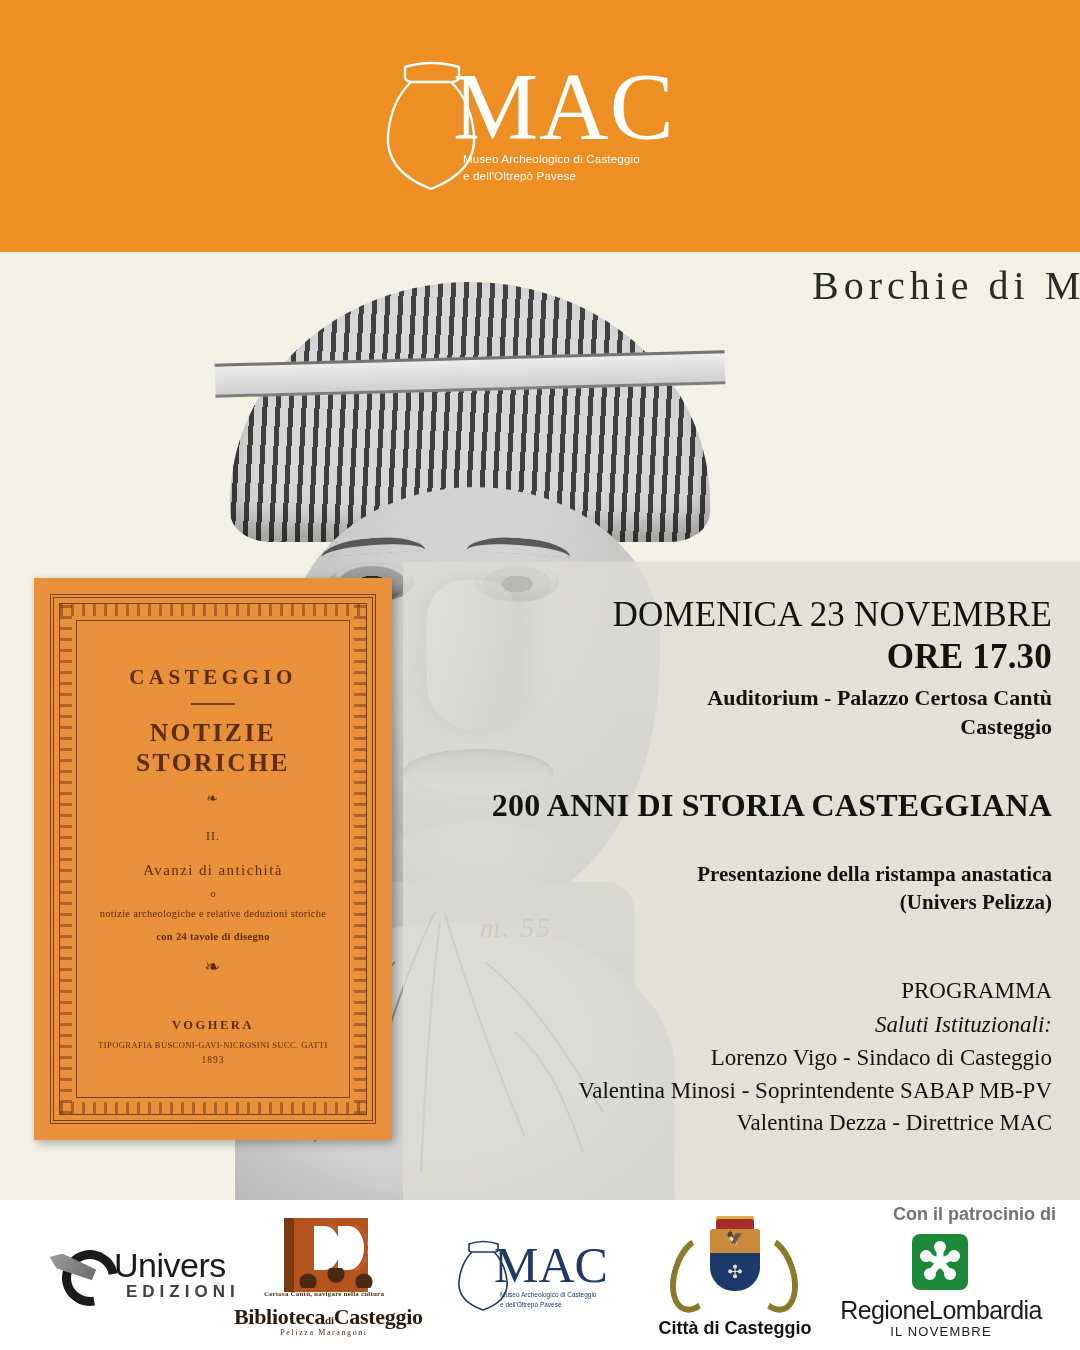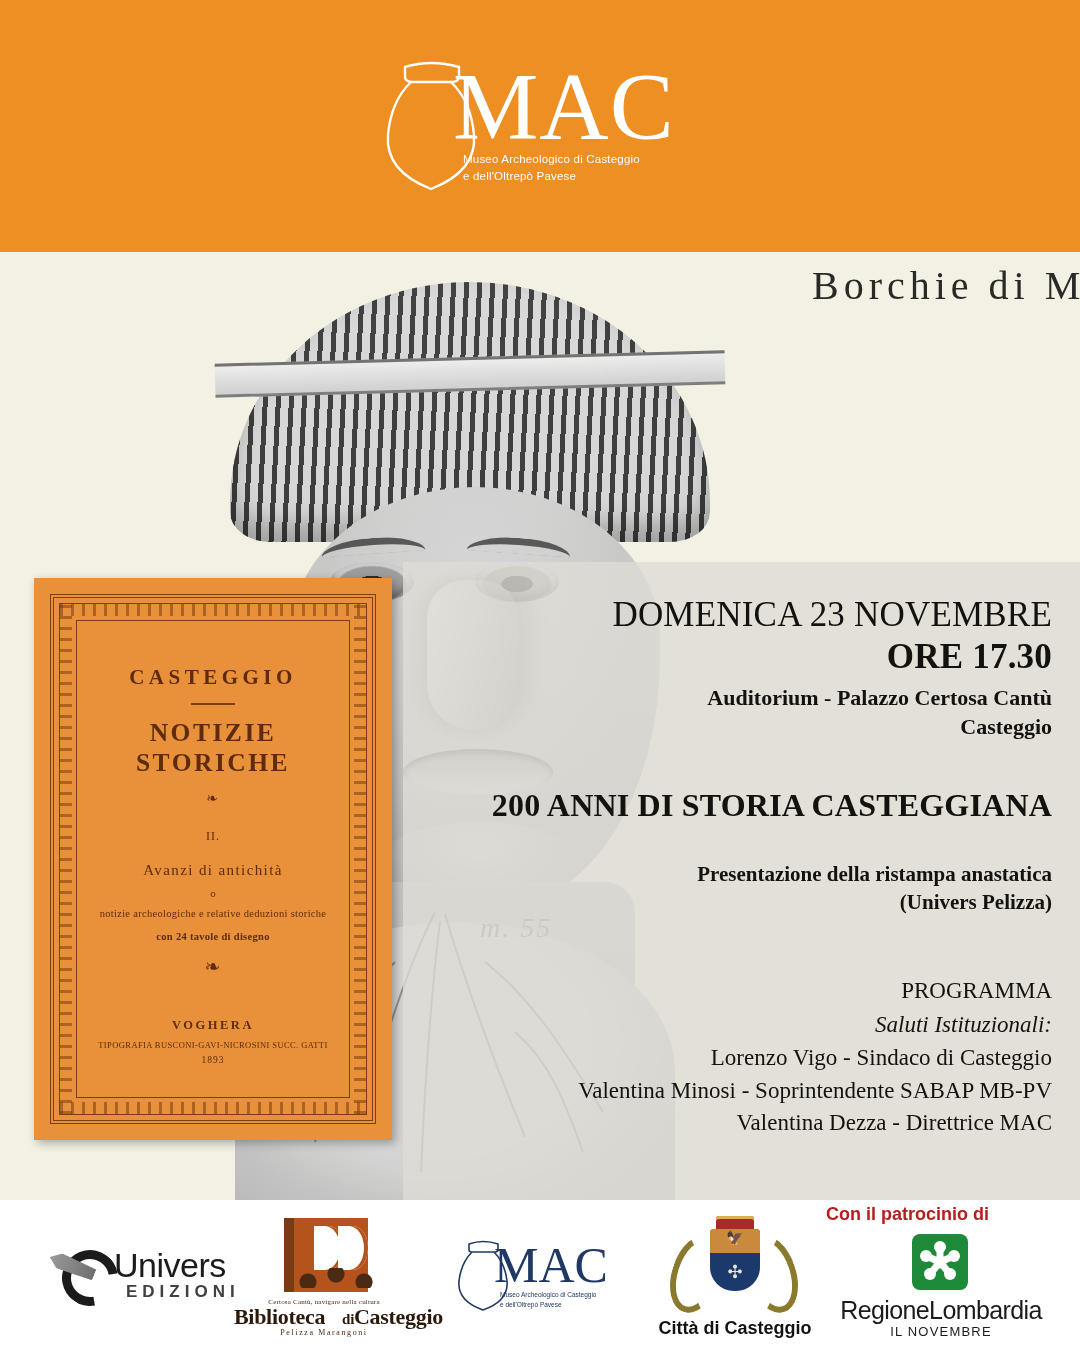--- a/index.html
+++ b/index.html
@@ -245,30 +245,31 @@
     box-shadow: inset -4px 0 0 #B5531C;
   }
   .bib-waves {
     position:absolute; left:0; bottom:4px; width:84px; height:20px;
     background:
       radial-gradient(circle at 14px 14px, #4A2A12 0 8px, rgba(0,0,0,0) 9px),
       radial-gradient(circle at 42px 6px, #4A2A12 0 8px, rgba(0,0,0,0) 9px),
       radial-gradient(circle at 70px 14px, #4A2A12 0 8px, rgba(0,0,0,0) 9px);
   }
   .bib-tag {
-    position:absolute; left:0; top:80px; width:180px; text-align:center;
+    position:absolute; left:0; top:72px; width:180px; text-align:center;
     font-family:"Liberation Serif", serif; font-size:7px; color:#4A2A12;
     letter-spacing:.2px;
+    font-weight:bold;
   }
   .bib-name {
     position:absolute; left:0; top:86px; width:180px; text-align:center;
     font-family:"Liberation Serif", serif; font-size:22px; font-weight:bold;
     color:#2b1a0c; letter-spacing:-.3px;
   }
-  .bib-name .small { font-size:15px;padding-left:17px; }
+  .bib-name .small { font-size:11px; }
   .bib-sub {
     position:absolute; left:0; top:110px; width:180px; text-align:center;
     font-family:"Liberation Serif", serif; font-size:8px; color:#4A2A12;
     letter-spacing:1.6px;
   }
 
   
   .macf { position:absolute; left:452px; top:36px; width:170px; height:78px; }
   .macf-vase { position:absolute; left:0; top:0; width:62px; height:78px; }
   .macf-letters {
@@ -316,22 +317,22 @@
   .com-laurel-r { left:88px; transform:rotate(-18deg) scaleX(-1); }
   .com-name {
     position:absolute; left:-30px; top:102px; width:210px; text-align:center;
     font-family:"Liberation Sans", sans-serif; font-size:18px; font-weight:bold;
     color:#111;
   }
 
   
   .regione { position:absolute; left:826px; top:4px; width:230px; height:140px; }
   .reg-patro {
-    position:absolute; left:0; top:0; width:230px; text-align:left;
-    font-family:"Liberation Sans", sans-serif; font-size:18px; font-weight:bold; color:#b91c1c;
+    position:absolute; left:0; top:0; width:230px; text-align:right;
+    font-family:"Liberation Sans", sans-serif; font-size:18px; font-weight:bold; color:#737373;
   }
   .reg-sq {
     position:absolute; left:86px; top:30px; width:56px; height:56px;
     background:#1D8A3A; border-radius:8px;
   }
   .reg-rose { position:absolute; left:86px; top:30px; width:56px; height:56px; }
   .reg-name {
     position:absolute; left:0; top:92px; width:230px; text-align:center;
     font-family:"Liberation Sans", sans-serif; font-size:25px; color:#1b1b1b;
     letter-spacing:-.6px;

